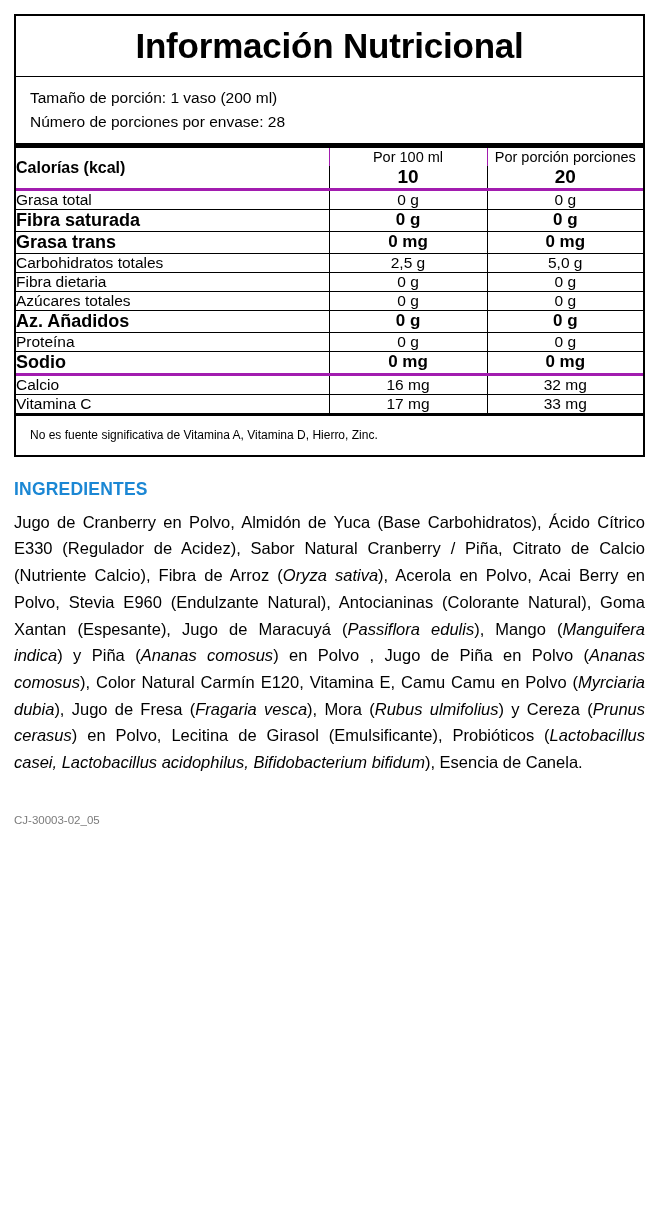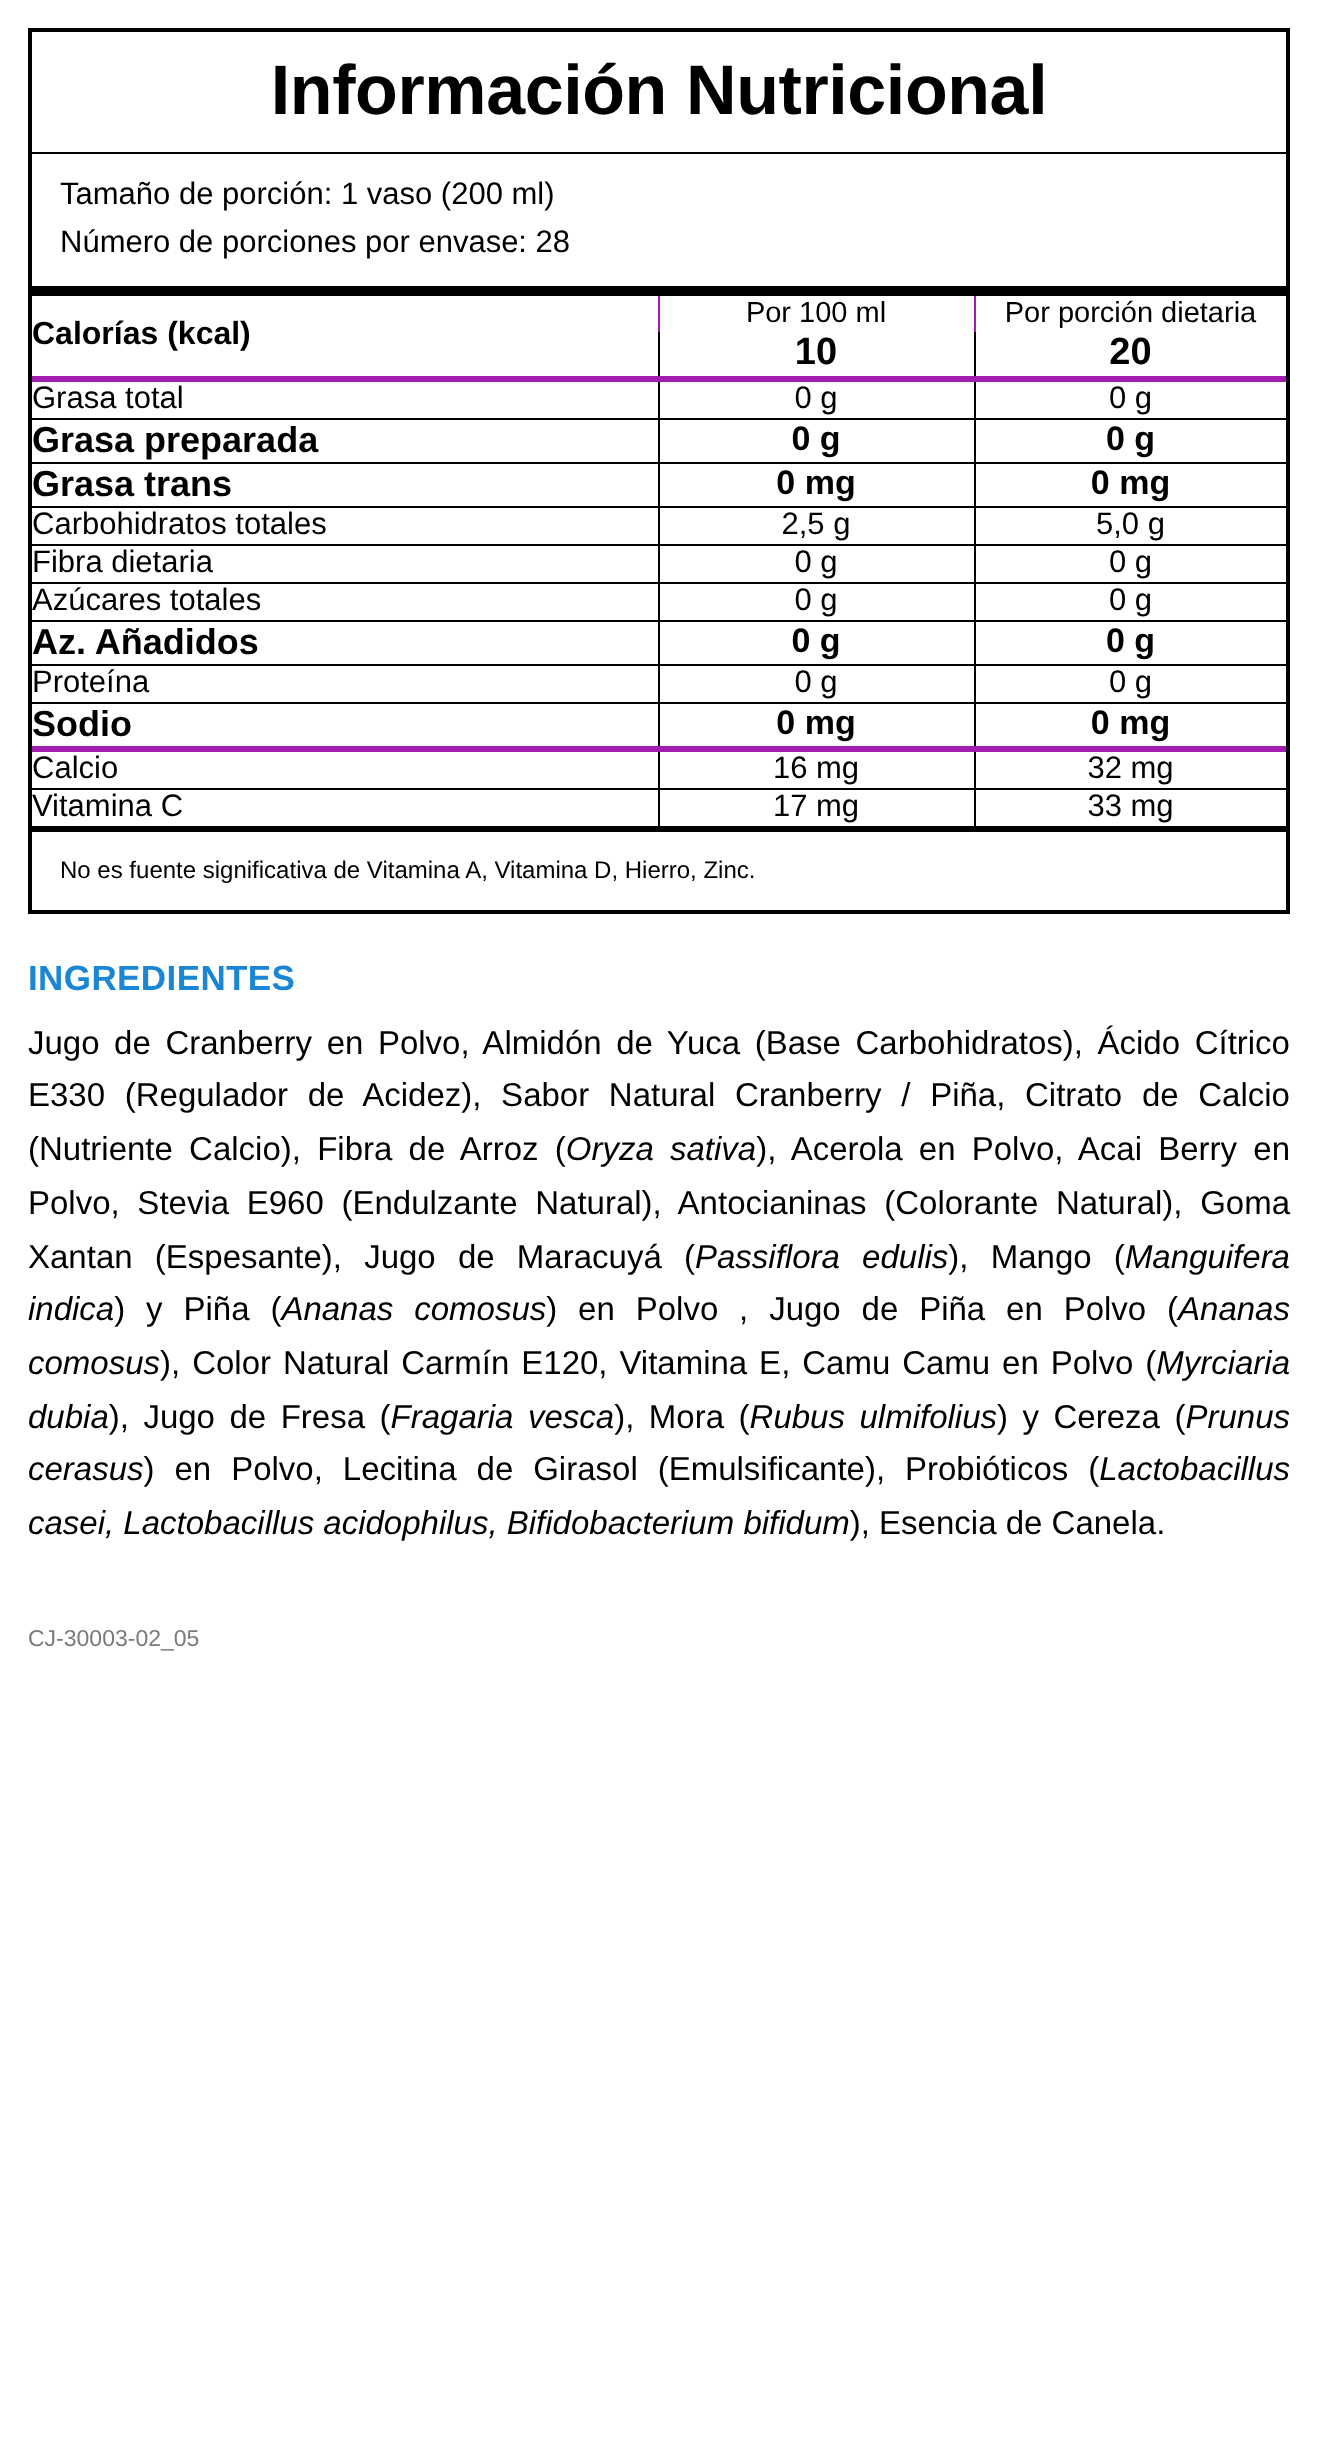--- a/index.html
+++ b/index.html
@@ -150,35 +150,35 @@
     <table class="nutri">
       <colgroup>
         <col class="col-name">
           <col class="col-v1">
           <col class="col-v2">
       </colgroup>
       <tbody>
         <tr>
           <td rowspan="2" class="cal-label">Calorías (kcal)</td>
           <td class="hdr-label">Por 100 ml</td>
-          <td class="hdr-label">Por porción dietaria</td>
+          <td class="hdr-label">Por porción porciones</td>
         </tr>
         <tr>
           <td class="cal-val">10</td>
           <td class="cal-val">20</td>
         </tr>
 
         <tr class="rowline-thick">
           <td class="cell-name">Grasa total</td>
           <td class="cell-val">0 g</td>
           <td class="cell-val">0 g</td>
         </tr>
 
         <tr class="rowline">
-          <td class="cell-name b-indent">Grasa preparada</td>
+          <td class="cell-name b-indent">Fibra saturada</td>
           <td class="cell-val val-big">0 g</td>
           <td class="cell-val val-big">0 g</td>
         </tr>
 
         <tr class="rowline">
           <td class="cell-name b-indent">Grasa trans</td>
           <td class="cell-val val-big">0 mg</td>
           <td class="cell-val val-big">0 mg</td>
         </tr>
 

